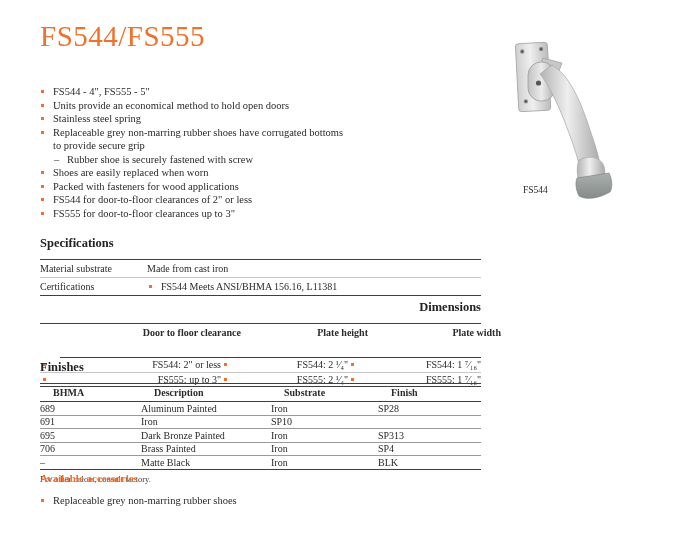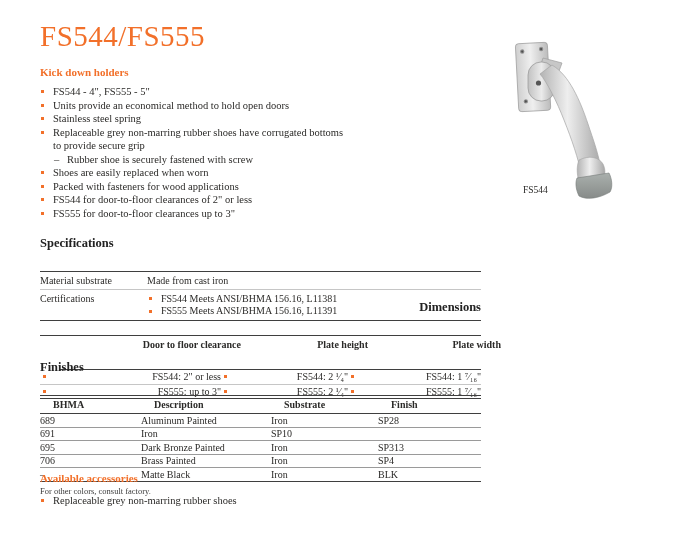--- a/index.html
+++ b/index.html
@@ -43,21 +43,21 @@
   .features li.dash{padding-left:27px;}
   .features li.dash::before{
     content:"\2013";background:none;width:auto;height:auto;
     left:14px;top:0;color:var(--text);
   }
   .features .line{display:block;}
 
   
   .sec-head{
     font-size:12.5px;line-height:14px;font-weight:bold;color:#222;
-    padding-bottom:21px;border-bottom:1px solid var(--rule-dark);
+    padding-bottom:9px;border-bottom:1px solid var(--rule-dark);
   }
 
   
   .spec{top:236px;font-size:10px;line-height:12.5px;}
   .spec-row{display:flex;padding:2.5px 0 2px;border-bottom:1px solid var(--rule-light);}
   .spec-row.last{border-bottom:1px solid var(--rule-dark);}
   .spec-label{width:107px;flex:none;}
   .spec-value{flex:1;}
   .bline{position:relative;padding-left:14px;}
   .bline::before{
@@ -101,21 +101,20 @@
     position:absolute;left:28px;top:173px;
     font-size:9.5px;color:var(--text);
   }
 </style>
 </head>
 <body>
 
 <div class="page">
 
   <h1 class="col title">FS544/FS555</h1>
-  <div class="col subtitle">Kick down holders</div>
 
   <ul class="col features">
     <li>FS544 - 4", FS555 - 5"</li>
     <li>Units provide an economical method to hold open doors</li>
     <li>Stainless steel spring</li>
     <li>
       <span class="line">Replaceable grey non-marring rubber shoes have corrugated bottoms</span>
       <span class="line">to provide secure grip</span>
     </li>
     <li class="dash">Rubber shoe is securely fastened with screw</li>
@@ -178,21 +177,20 @@
   <div class="col spec">
     <div class="sec-head">Specifications</div>
     <div class="spec-row">
       <div class="spec-label">Material substrate</div>
       <div class="spec-value">Made from cast iron</div>
     </div>
     <div class="spec-row last">
       <div class="spec-label">Certifications</div>
       <div class="spec-value">
         <div class="bline">FS544 Meets ANSI/BHMA 156.16, L11381</div>
-        <div class="bline">FS555 Meets ANSI/BHMA 156.16, L11391</div>
       </div>
     </div>
   </div>
 
   <div class="col dims">
     <div class="sec-head">Dimensions</div>
     <div class="grid3 dim-headrow">
       <div>Door to floor clearance</div>
       <div>Plate height</div>
       <div>Plate width</div>

